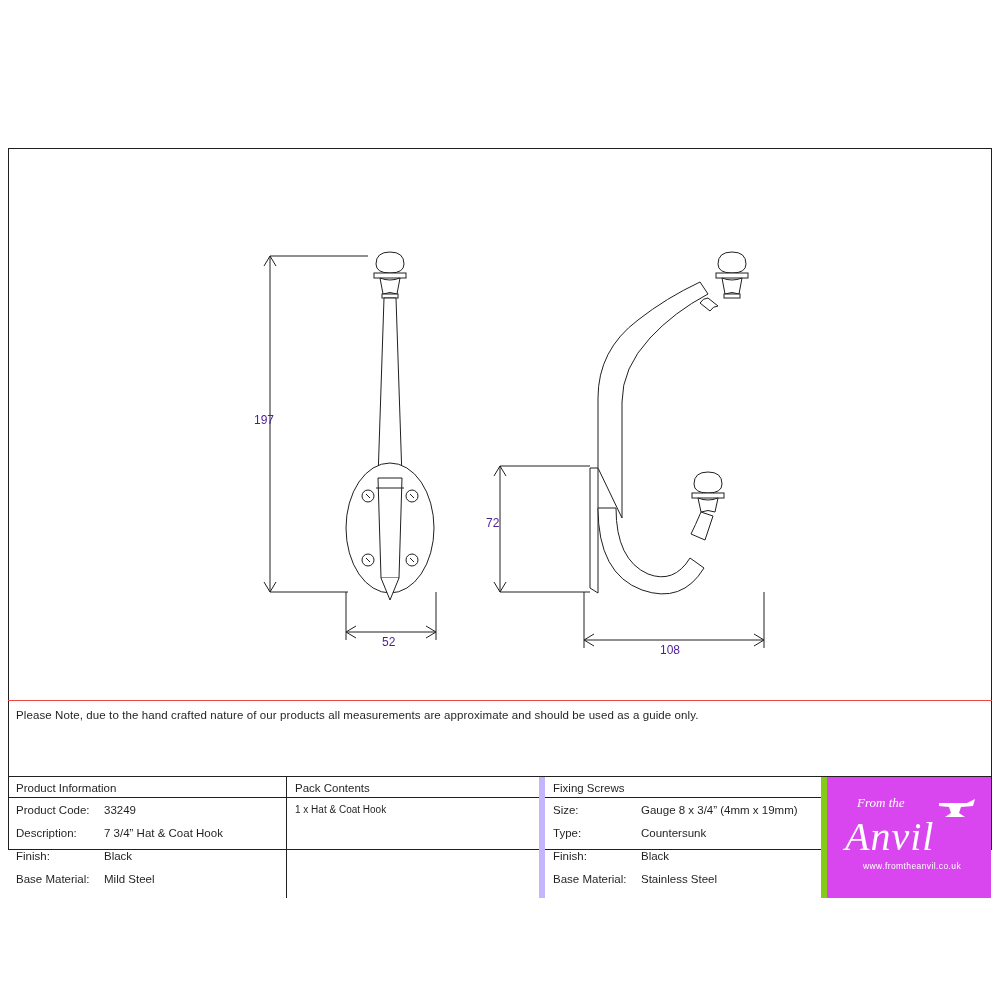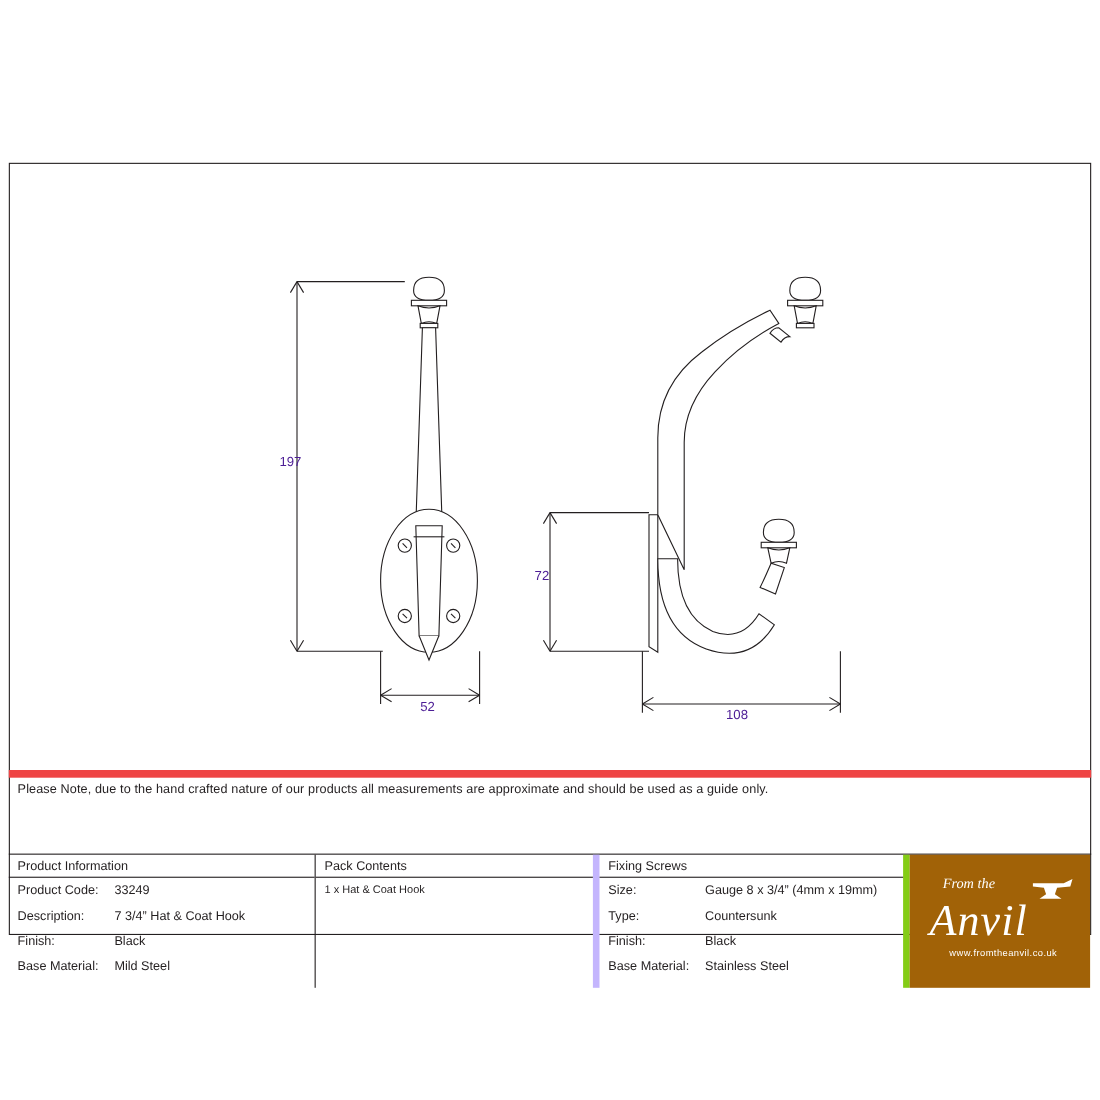--- a/index.html
+++ b/index.html
@@ -1,27 +1,27 @@
 <!DOCTYPE html>
 <html><head>
 <meta charset="utf-8">
 <style>
   html,body{margin:0;padding:0;background:#ffffff;}
   body{width:1000px;height:1000px;font-family:"Liberation Sans",sans-serif;color:#231f20;}
   #sheet{position:relative;width:1000px;height:1000px;}
   .frame{position:absolute;left:8px;top:148px;width:984px;height:702px;border:1px solid #231f20;box-sizing:border-box;}
   .drawing{position:absolute;left:8px;top:148px;width:984px;height:552px;}
-  .note{position:absolute;left:8px;top:700px;width:984px;height:28px;border-top:7px solid #ef4444;box-sizing:border-box;display:flex;align-items:center;}
+  .note{position:absolute;left:8px;top:700px;width:984px;height:28px;border-top:1px solid #ef4444;box-sizing:border-box;display:flex;align-items:center;}
   .note span{font-size:11.5px;padding-left:8px;letter-spacing:0.1px;}
   .tablerow{position:absolute;left:8px;top:728px;width:984px;height:122px;border-top:1px solid #231f20;box-sizing:border-box;display:flex;margin-top:48px;}
   .col{box-sizing:border-box;height:100%;position:relative;}
   .col.c1{width:279px;border-right:1px solid #231f20;}
   .col.c2{width:258px;border-right:6px solid #c4b5fd;}
   .col.c3{width:282px;border-right:6px solid #84cc16;}
-  .col.c4{width:164px;background:#a16207;}
+  .col.c4{width:164px;background:#d946ef;}
   .colhead{font-size:11.5px;padding:5px 0 0 8px;border-bottom:1px solid #231f20;height:21px;box-sizing:border-box;}
   .kv{font-size:11.5px;padding:6px 0 0 8px;position:relative;height:17px;}
   .kv .k{display:inline-block;width:88px;}
   .kv .v{display:inline-block;}
   .plain{font-size:10px;padding:6px 0 0 8px;height:17px;}
   .kv3 .k{width:88px;}
   
   .logo{position:relative;width:100%;height:100%;color:#fff;}
   .logo .anvil{position:absolute;left:18px;top:36px;font-family:"Liberation Serif",serif;font-style:italic;font-size:40px;letter-spacing:1px;}
   .logo .fromthe{position:absolute;left:30px;top:18px;font-family:"Liberation Serif",serif;font-style:italic;font-size:13px;}

